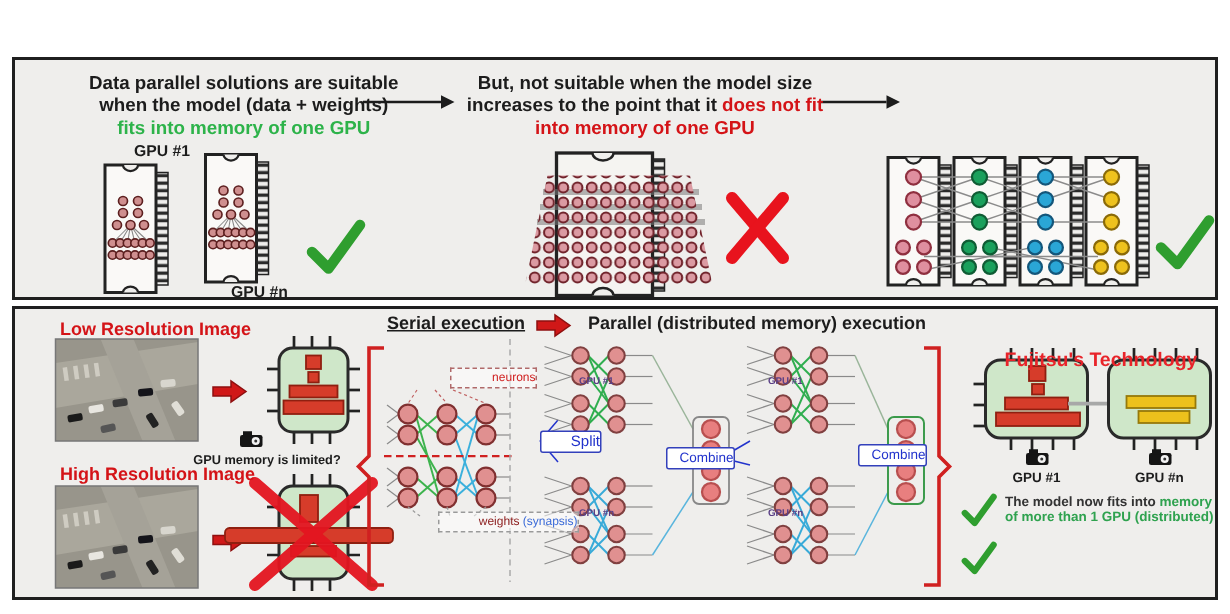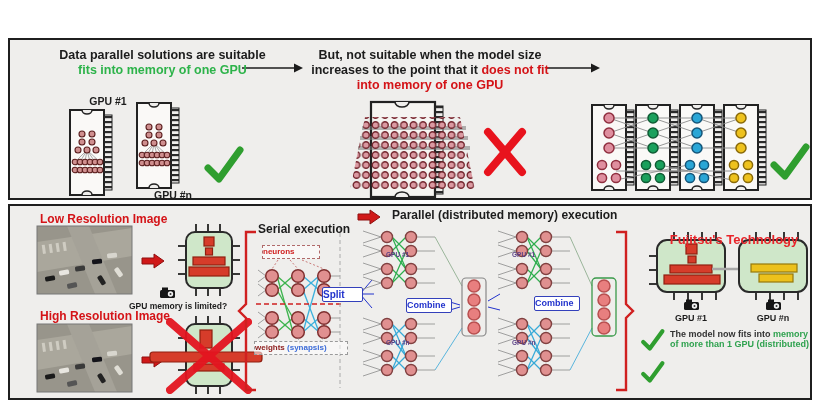--- a/index.html
+++ b/index.html
@@ -5,22 +5,22 @@
   html,body{margin:0;padding:0;background:#ffffff;}
   .stage{position:relative;width:820px;height:409px;background:#ffffff;overflow:hidden;
          font-family:"Liberation Sans",sans-serif;}
   .panel{position:absolute;background:#efeeec;border:2px solid #1f1f1f;box-sizing:border-box;}
   .t{position:absolute;font-family:"Liberation Sans",sans-serif;color:#1c1c1c;}
   .b{font-weight:700;}
   .ctr{text-align:center;}
   .grn{color:#2db34a;}
   .red{color:#d41317;}
   .fjred{color:#e8242a;margin-top:20px;}
-  .tag-box{position:absolute;box-sizing:border-box;text-align:left;font-weight:700;
-           font-family:"Liberation Sans",sans-serif;}
+  .tag-box{position:absolute;box-sizing:border-box;text-align:right;font-weight:400;
+           font-family:"Liberation Sans",sans-serif;margin-left:38px;}
   .dash-box{border:1px dashed #b06a6a;background:rgba(255,255,255,.55);}
   .dash-box2{border:1px dashed #9a9a9a;background:rgba(255,255,255,.55);}
   .op-box{border:1.5px solid #3340bb;background:#ffffff;color:#2233cc;border-radius:2px;}
   .mini-gpu{color:#5a3f86;font-weight:700;}
   svg{position:absolute;overflow:visible;}
 </style>
 </head>
 <body>
 
 <div class="stage">
@@ -240,20 +240,21 @@
             <circle cx="724" cy="138" r="4.6"></circle>
               <circle cx="738" cy="138" r="4.6"></circle>
           </g>
         </g>
       </g>
       <use href="#checkmark" x="762" y="105"></use>
     </svg>
 
     <div class="t b ctr" style="left:20px;top:8px;width:265px;font-size:12.5px;line-height:15px;">
       <div>Data parallel solutions are suitable</div>
+      <div>when the model (data + weights)</div>
       <div class="grn">fits into memory of one GPU</div>
     </div>
     <div class="t b ctr" style="left:288px;top:8px;width:264px;font-size:12.5px;line-height:15px;">
       <div>But, not suitable when the model size</div>
       <div><span>increases to the point that it </span><span class="red">does not fit</span></div>
       <div class="red">into memory of one GPU</div>
     </div>
     <div class="t b ctr" style="left:68px;top:55px;width:60px;font-size:10.5px;">GPU #1</div>
     <div class="t b ctr" style="left:133px;top:149px;width:60px;font-size:10.5px;">GPU #n</div>
   </div>
@@ -472,21 +473,21 @@
       <use href="#gpucard" x="756" y="93"></use>
 
       <use href="#checkmark" transform="translate(632,124) scale(0.6)"></use>
       <use href="#checkmark" transform="translate(632,156) scale(0.6)"></use>
     </svg>
 
     <div class="t b red" style="left:30px;top:6px;width:170px;font-size:12px;">Low Resolution Image</div>
     <div class="t b red" style="left:30px;top:103px;width:175px;font-size:12px;">High Resolution Image</div>
     <div class="t b ctr" style="left:108px;top:95px;width:120px;font-size:8.5px;">GPU memory is limited?</div>
 
-    <div class="t b" style="left:248px;top:16px;width:110px;font-size:12px;">Serial execution</div>
+    <div class="t b" style="left:248px;top:2px;width:110px;font-size:12px;text-decoration:underline;">Serial execution</div>
     <div class="t b" style="left:382px;top:2px;width:250px;font-size:12px;">Parallel (distributed memory) execution</div>
 
     <div class="tag-box dash-box" style="left:252px;top:39px;width:58px;height:14px;font-size:8px;color:#d02020;line-height:12px;">neurons</div>
     <div class="tag-box dash-box2" style="left:244px;top:135px;width:94px;height:14px;font-size:8px;line-height:12px;"><span style="color:#8b1a1a;">weights </span><span style="color:#3b6bd8;">(synapsis)</span></div>
 
     <div class="tag-box op-box" style="left:312px;top:81px;width:41px;height:15px;font-size:10px;line-height:13px;">Split</div>
     <div class="tag-box op-box" style="left:396px;top:92px;width:46px;height:15px;font-size:9px;line-height:13px;">Combine</div>
     <div class="tag-box op-box" style="left:524px;top:90px;width:46px;height:15px;font-size:9px;line-height:13px;">Combine</div>
 
     <div class="t mini-gpu" style="left:376px;top:45px;font-size:6.5px;">GPU #1</div>

